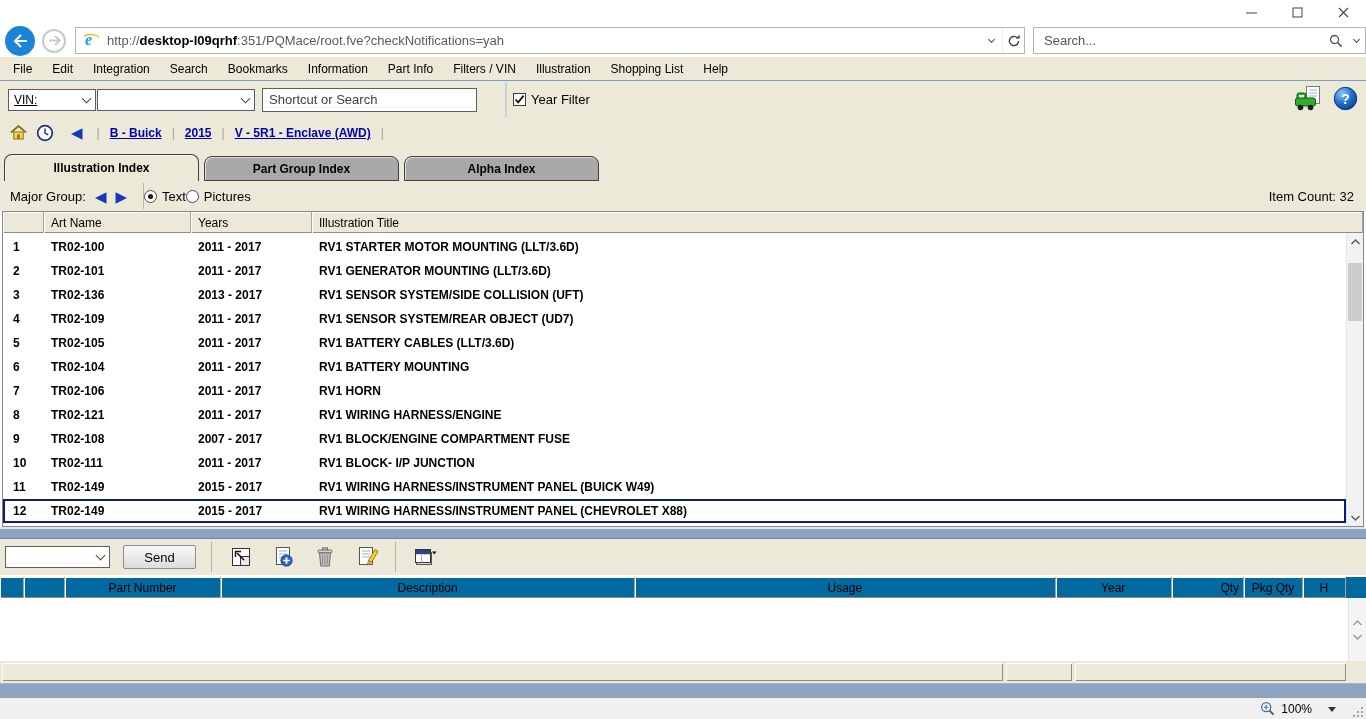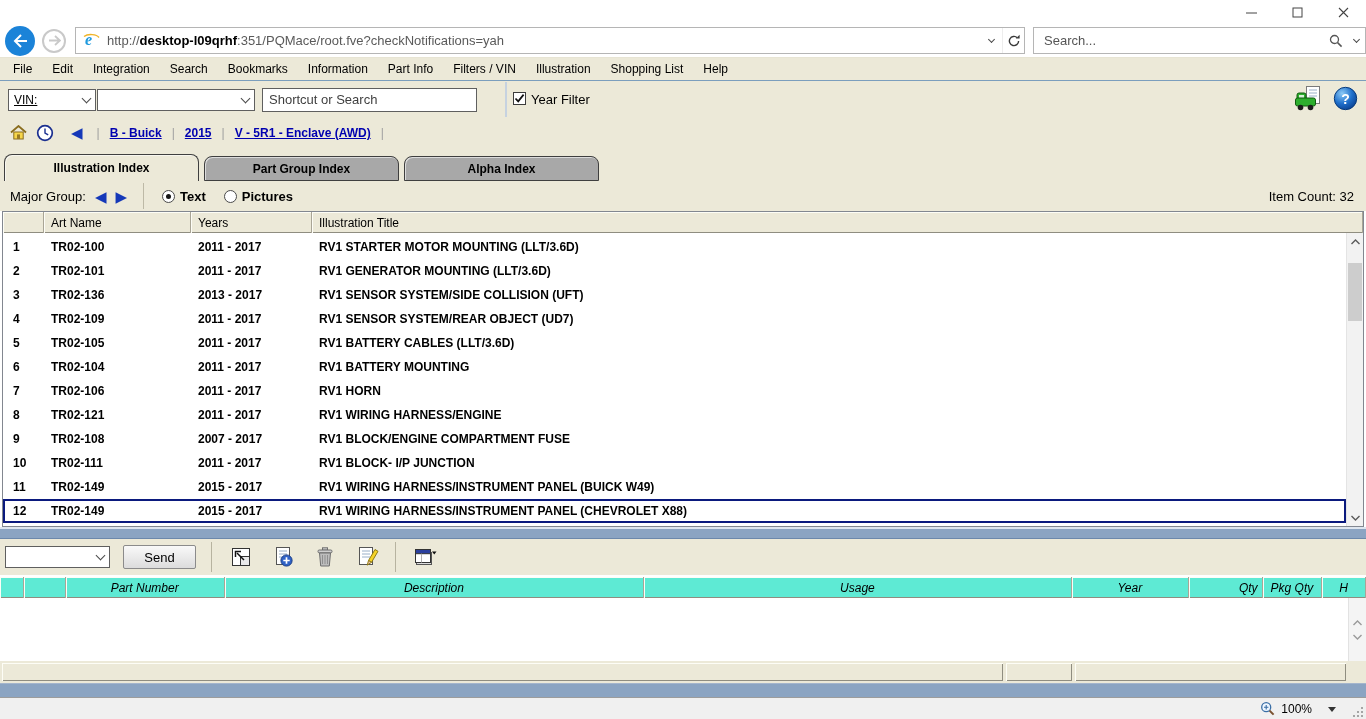--- a/index.html
+++ b/index.html
@@ -35,21 +35,21 @@
   .app-toolbar { height:38px; background:#ece9d8; border-top:1px solid #7b9ebd; display:flex; align-items:center; position:relative; }
   .combo { height:22px; background:#fff; border:1px solid #5f5f5f; display:flex; align-items:center; }
   .combo .ctext { flex:1; padding-left:5px; font-size:12px; white-space:nowrap; overflow:hidden;text-decoration:underline; }
   .combo .cbtn { width:18px; height:100%; display:flex; align-items:center; justify-content:center; }
   .vin-combo { width:88px; margin-left:8px; }
   .veh-combo { width:158px; margin-left:1px; }
   .shortcut-input { width:215px; height:24px; margin-left:7px; border:1px solid #5f5f5f; background:#fff;
                     font:13px "Liberation Sans",sans-serif; padding-left:6px; outline:none; }
   .shortcut-input::placeholder { color:#3f3f3f; }
   .tb-vsep { position:absolute; left:505px; top:1px; bottom:1px; width:2px; background:#c6d2e0; }
-  .yearfilter { display:flex; margin-left:36px; }
+  .yearfilter { display:flex; align-items:center; margin-left:36px; }
   .checkbox { width:13px; height:13px; border:1px solid #3c3c3c; background:#fff;
               display:flex; align-items:center; justify-content:center; }
   .cb-label { margin-left:5px; font-size:13px; }
   .tb-right { margin-left:auto; display:flex; align-items:center; gap:9px; margin-right:8px; }
 
   
   .breadcrumb { height:29px; background:#ece9d8; display:flex; align-items:center; padding-left:10px; }
   .bc-ic { margin-right:9px; display:flex; align-items:center; }
   .bc-back { color:#1538b8; font-size:15px; margin:0 4px 0 8px; line-height:1; }
   .bc-sep { color:#9f9f9f; margin:0 10px; }
@@ -60,21 +60,21 @@
   .tab { width:195px; height:25px; margin-right:5px; background:#a8a8a8; border:1px solid #3f3f3f; border-bottom:1px solid #3f3f3f;
          border-radius:8px 8px 0 0; display:flex; align-items:center; justify-content:center;
          font-weight:bold; font-size:12px; box-shadow:inset 1px 1px 0 rgba(255,255,255,.6); cursor:default; }
   .tab.active { background:#ece9d8; height:27px; border-bottom:none; z-index:2; }
 
   
   .controlsrow { height:30px; background:#ece9d8; display:flex; align-items:center; position:relative; }
   .mg-label { margin-left:10px; font-size:13px; }
   .mg-arrow { color:#1538b8; font-size:15px; margin-left:9px; line-height:1; cursor:pointer; }
   .cr-vsep { width:1px; align-self:stretch; background:#bdb9a6; margin:2px 0 2px 16px; }
-  .radio-opt { display:flex; align-items:center; margin-left:18px; cursor:default;font-weight:bold; }
+  .radio-opt { display:flex; align-items:center; margin-left:0; cursor:default; }
   .radio { width:13px; height:13px; border:1px solid #4a4a4a; border-radius:50%; background:#fff;
            display:inline-flex; align-items:center; justify-content:center; }
   .radio.sel::after { content:''; width:5px; height:5px; border-radius:50%; background:#151515; }
   .radio-label { margin-left:5px; font-size:13px; }
   .item-count { margin-left:auto; margin-right:12px; font-size:13px; }
 
   
   .maintable { height:316px; margin:0 2px; border:1px solid #828790; background:#fff; display:flex; flex-direction:column; }
   .thead { flex:0 0 21px; display:flex; background:#ece9d8; }
   .hcell { border-right:1px solid #a9a596; box-shadow:inset 1px 1px 0 #fdfdf6, inset 0 -1px 0 #8f8d80;
@@ -94,21 +94,21 @@
   .splitter { height:12px; background:#8ba4c2; border-top:2px solid #dfe6ef; border-bottom:1px solid #6c88ab; }
   .btoolbar { height:36px; background:#ece9d8; display:flex; align-items:center; position:relative; }
   .qty-combo { width:105px; margin-left:5px; }
   .send-btn { width:73px; height:24px; margin-left:13px; background:linear-gradient(#f9f9f9,#dcdcdc);
               border:1px solid #8b8b8b; border-radius:2px; font:13px "Liberation Sans",sans-serif;
               display:flex; align-items:center; justify-content:center; cursor:pointer; }
   .bt-vsep { width:1px; align-self:stretch; background:#b7b3a0; margin:3px 0 3px 15px; }
   .tool-icon { width:26px; height:26px; margin-left:16px; display:flex; align-items:center; justify-content:center; cursor:pointer; }
 
   
-  .ptable-head { height:21px; display:flex; background:#5eead4; margin-top:2px;font-style:italic; }
+  .ptable-head { height:21px; display:flex; background:#0369a1; padding-right:20px; margin-top:2px; }
   .phcell { border-right:1px solid #a9a596; box-shadow:inset 1px 1px 0 #fdfdf6, inset 0 -1px 0 #8f8d80;
             display:flex; align-items:center; justify-content:center; font-size:12px; cursor:default; }
   .pc0{width:24px}.pc1{width:42px}.pc2{width:160px}.pc3{width:422px}.pc4{width:430px}
   .pc5{width:118px}.pc6{width:74px;justify-content:flex-end;padding-right:4px}.pc7{width:60px}.pc8{width:44px}
   .ptable-body { height:63px; background:#fff; position:relative; }
   .mini-scroll { position:absolute; right:0; top:0; bottom:0; width:18px; background:#f4f4f4; border-left:1px solid #e2e2e2;
                  display:flex; flex-direction:column; align-items:center; justify-content:center; gap:8px; }
   .ptable-foot { height:22px; background:#ece9d8; display:flex; align-items:center; padding:0 20px 0 2px; gap:3px; }
   .fcell { height:18px; background:#ece9d8; box-shadow:inset 1px 1px 0 #fdfdf6, inset -1px -1px 0 #8f8d80; }
   .fc0 { width:1001px; } .fc1 { width:66px; } .fc2 { flex:1; }

